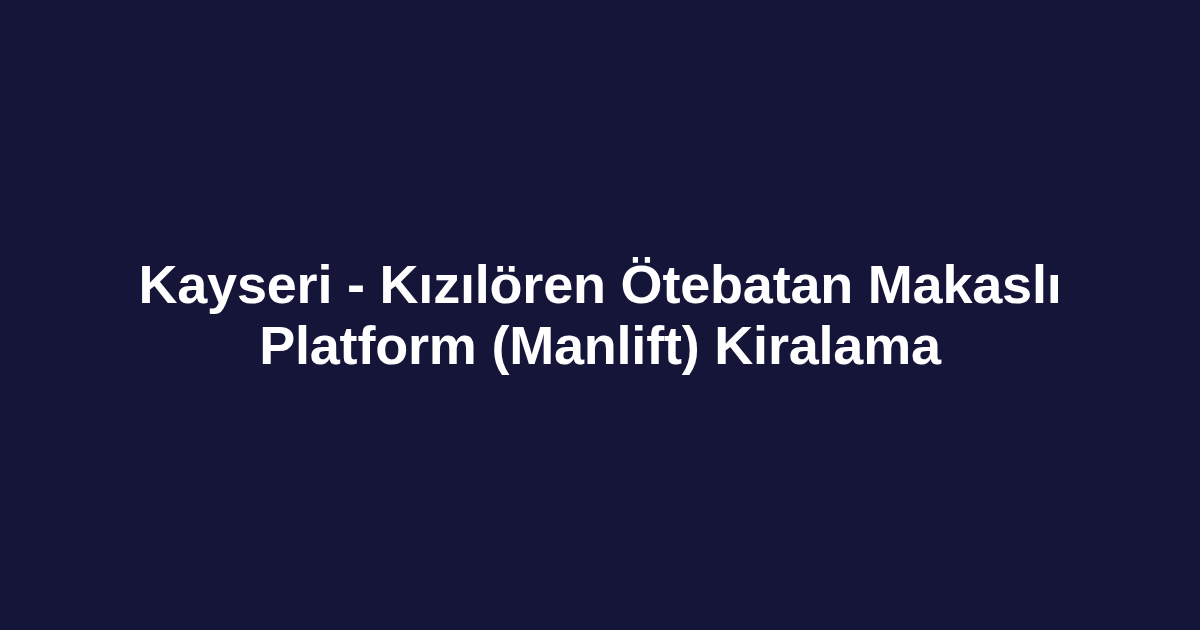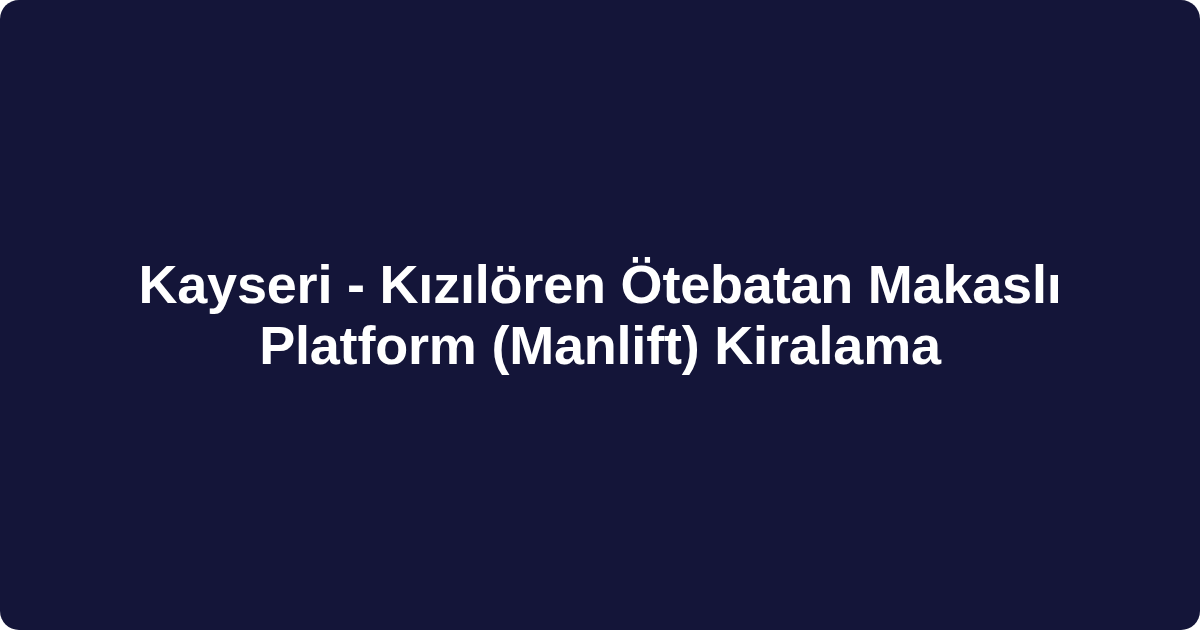--- a/index.html
+++ b/index.html
@@ -16,21 +16,20 @@
 
   .og-card {
     position: relative;
     box-sizing: border-box;
     width: 1200px;
     height: 630px;
     background-color: #141539;
     display: flex;
     align-items: center;
     justify-content: center;
-    border-radius: 19px;
   }
 
   .og-inner {
     box-sizing: border-box;
     width: 100%;
     padding: 0 100px;
     display: flex;
     flex-direction: column;
     align-items: center;
     justify-content: center;

